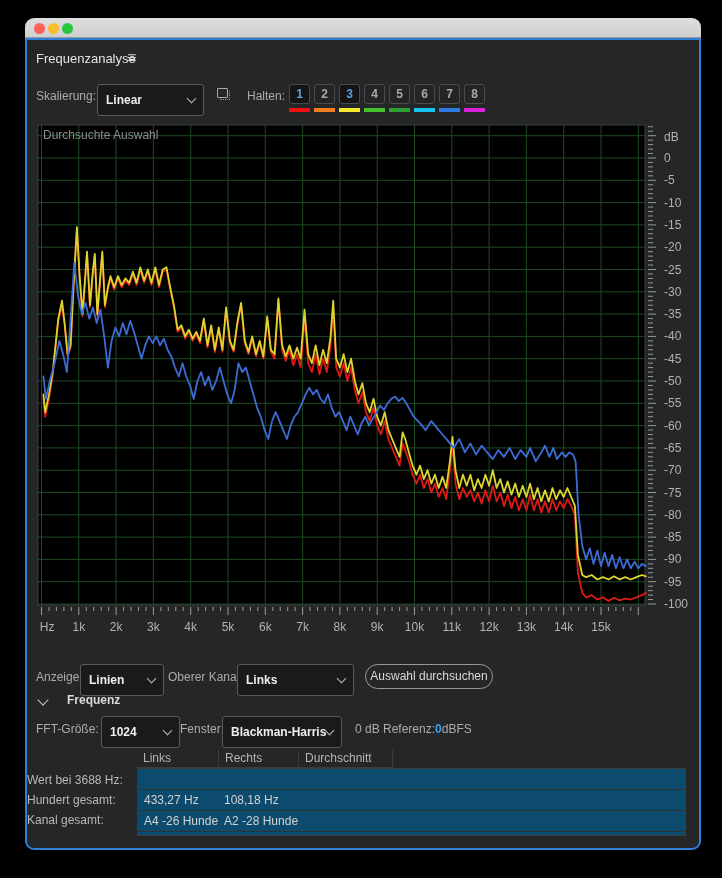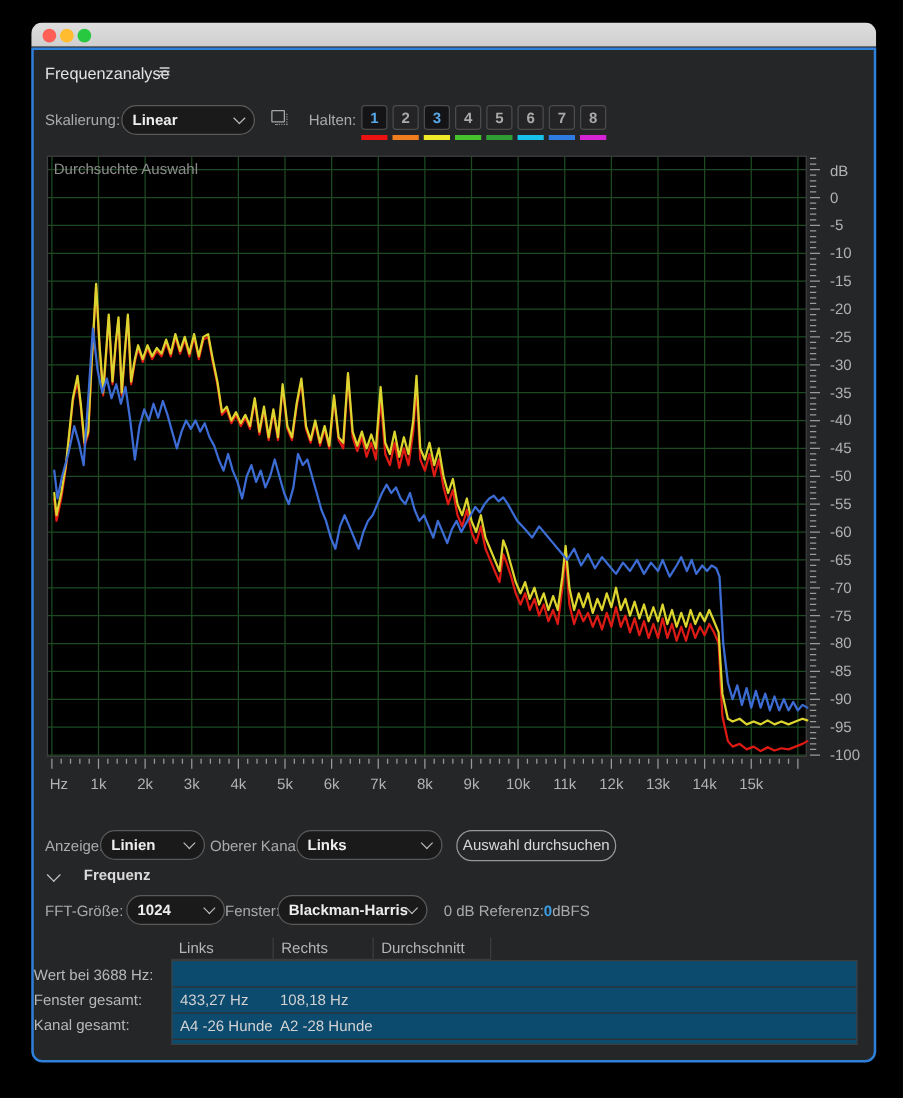--- a/index.html
+++ b/index.html
@@ -11,21 +11,21 @@
             border-bottom:1px solid #9a9a9a;box-sizing:border-box;}
   .light{position:absolute;top:4.5px;width:11px;height:11px;border-radius:50%;}
   .light.red{left:9px;background:#ff5f57;}
   .light.yellow{left:23px;background:#febc2e;}
   .light.green{left:37px;background:#28c840;}
   .content{position:absolute;left:0;top:20px;width:676px;height:812px;background:#252628;
            border:2px solid #2f80d8;border-radius:0 0 9px 9px;box-sizing:border-box;}
   .lbl{position:absolute;color:#a9abad;line-height:16px;white-space:nowrap;}
   .panel-title{position:absolute;left:9px;top:11px;font-size:13px;color:#e2e2e2;font-weight:400;}
   .menu-icon{position:absolute;left:100px;top:9px;font-size:16px;color:#cfcfcf;}
-  .dd{position:absolute;height:24px;background:#1a1a1b;border:1px solid #5a5a5a;border-radius:12px;
+  .dd{position:absolute;height:32px;background:#1a1a1b;border:1px solid #5a5a5a;border-radius:3px;
       box-sizing:border-box;display:flex;align-items:center;padding:0 8px;}
   .dd-val{color:#ededed;font-weight:700;flex:1;white-space:nowrap;overflow:hidden;}
   .chev{width:6px;height:6px;border-right:1.6px solid #bdbdbd;border-bottom:1.6px solid #bdbdbd;
         transform:rotate(45deg);margin-top:-4px;flex:none;}
   .snap-icon{position:absolute;left:190px;top:48px;width:16px;height:15px;}
   .snap-icon::before{content:"";position:absolute;left:0;top:0;width:9px;height:8px;
         border:1.6px solid #a8a8a8;border-radius:1px;}
   .snap-icon::after{content:"";position:absolute;left:3px;top:3px;width:9px;height:8px;
         border-right:1.6px dotted #8f8f8f;border-bottom:1.6px dotted #8f8f8f;}
   .halten-wrap{position:absolute;left:262px;top:44px;display:flex;gap:4px;}
@@ -427,21 +427,21 @@
         <span class="ref-val">0</span>
         <span>dBFS</span>
       </div>
 
       <div class="col-headers">
         <span class="col-h c1">Links</span>
         <span class="col-h c2">Rechts</span>
         <span class="col-h c3">Durchschnitt</span>
       </div>
       <span class="rlabel" style="top:732px;">Wert bei 3688 Hz:</span>
-      <span class="rlabel" style="top:752px;">Fenster gesamt:</span>
+      <span class="rlabel" style="top:752px;">Hundert gesamt:</span>
       <span class="rlabel" style="top:772px;">Kanal gesamt:</span>
 
       <div class="value-box">
         <div class="vrow">
           <span class="vcell c1"></span>
           <span class="vcell c2"></span>
           <span class="vcell c3"></span>
         </div>
         <div class="vrow">
           <span class="vcell c1">433,27 Hz</span>

